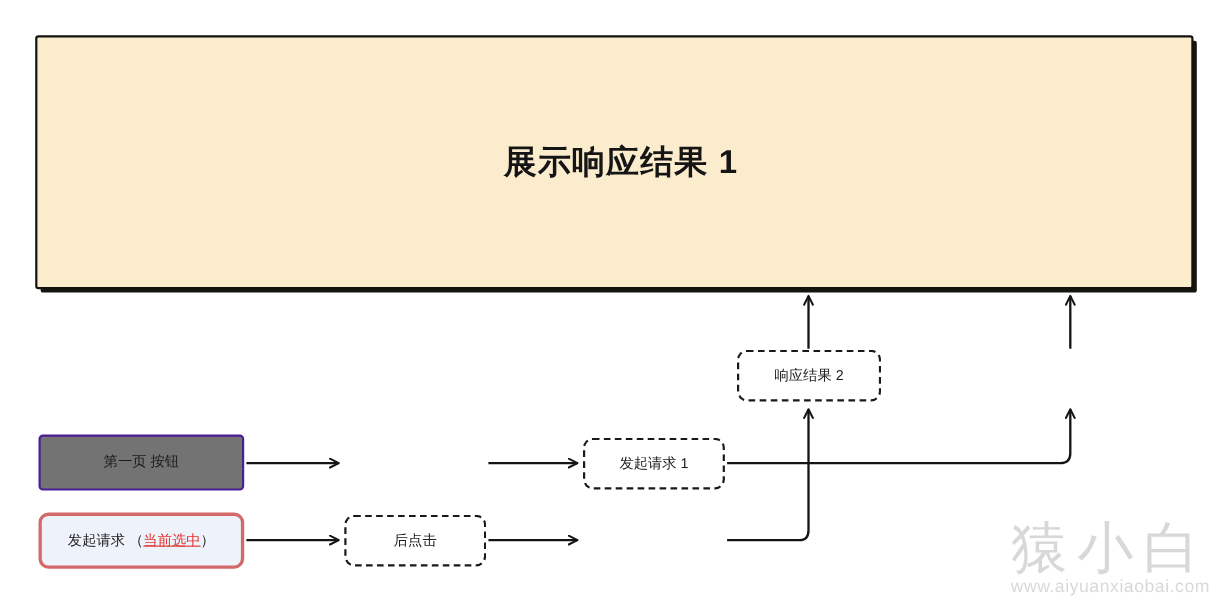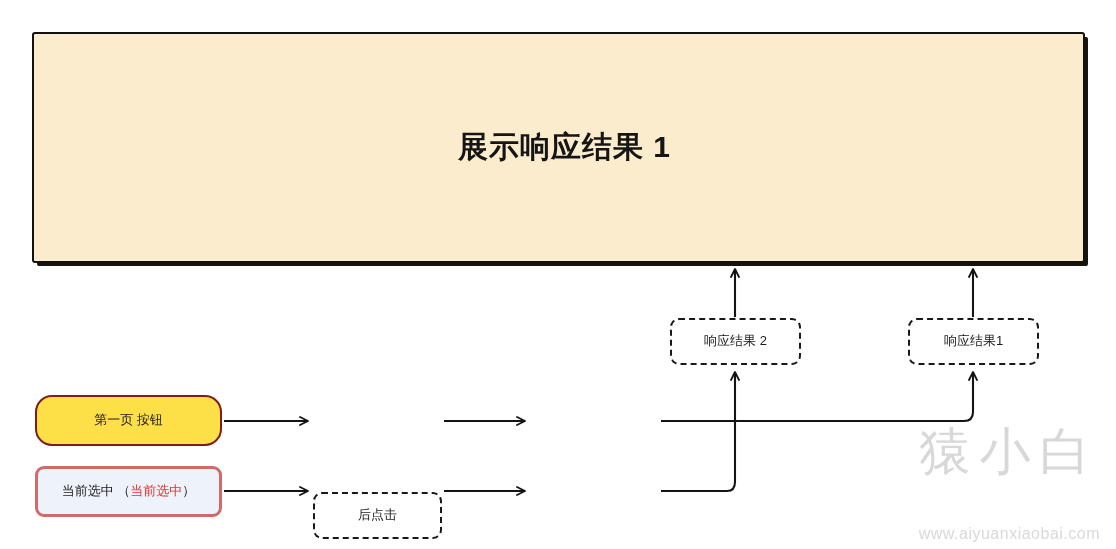--- a/index.html
+++ b/index.html
@@ -62,40 +62,41 @@
     white-space: nowrap;
   }
 
   .node.dashed {
     border: 2px dashed #191919;
     border-radius: 9px;
     background: transparent;
   }
 
   .node.solid-dark {
-    border: 2px solid #7f1d1d;
-    border-radius: 17px;
-    background: #fde047;
+    border: 2px solid #4c1d95;
+    border-radius: 4px;
+    background: #737373;
   }
 
   .node.solid-red {
     border: 3px solid #d4696a;
     border-radius: 9px;
     background: #eef2fa;
   }
 
   .node .label-accent {
     color: #e0322b;
+    text-decoration: underline;
   }
 
   
   #node-page1-button    { left: 35px;  top: 395px; width: 187px; height: 51px; }
   #node-page2-button    { left: 35px;  top: 466px; width: 187px; height: 51px; }
   #node-click-first     { left: 313px; top: 398px; width: 129px; height: 47px; }
-  #node-click-second    { left: 313px; top: 492px; width: 129px; height: 47px; }
+  #node-click-second    { left: 313px; top: 468px; width: 129px; height: 47px; }
   #node-request-1       { left: 530px; top: 398px; width: 129px; height: 47px; }
   #node-request-2       { left: 530px; top: 468px; width: 129px; height: 47px; }
   #node-response-2      { left: 670px; top: 318px; width: 131px; height: 47px; }
   #node-response-1      { left: 908px; top: 318px; width: 131px; height: 47px; }
 
   
   .watermark {
     position: absolute;
     right: 16px;
     bottom: 6px;
@@ -107,21 +108,20 @@
   .watermark-logo {
     font-size: 51px;
     letter-spacing: 9px;
     line-height: 1.05;
     color: #d8d8d8;
   }
   .watermark-url {
     font-size: 16px;
     letter-spacing: 0.5px;
     color: #d9d9d9;
-    margin-top: 46px;
   }
 
   svg.edges {
     position: absolute;
     left: 0; top: 0;
     width: 1116px;
     height: 549px;
     overflow: visible;
   }
 </style>
@@ -160,37 +160,37 @@
   <div class="display-panel">
     <div class="display-panel-title">展示响应结果 1</div>
   </div>
 
   <div class="node solid-dark" id="node-page1-button">
     <span>第一页 按钮</span>
   </div>
 
   <div class="node solid-red" id="node-page2-button">
     <span>
-      <span>当前选中 （</span><span class="label-accent">当前选中</span><span>）</span>
+      <span>发起请求 （</span><span class="label-accent">当前选中</span><span>）</span>
     </span>
   </div>
 
 
   <div class="node dashed" id="node-click-second">
     <span>后点击</span>
   </div>
 
+  <div class="node dashed" id="node-request-1">
+    <span>发起请求 1</span>
+  </div>
 
 
   <div class="node dashed" id="node-response-2">
     <span>响应结果 2</span>
   </div>
 
-  <div class="node dashed" id="node-response-1">
-    <span>响应结果1</span>
-  </div>
 
   <div class="watermark">
     <div class="watermark-logo">猿小白</div>
     <div class="watermark-url">www.aiyuanxiaobai.com</div>
   </div>
 
 </div>
 
 </body></html>

